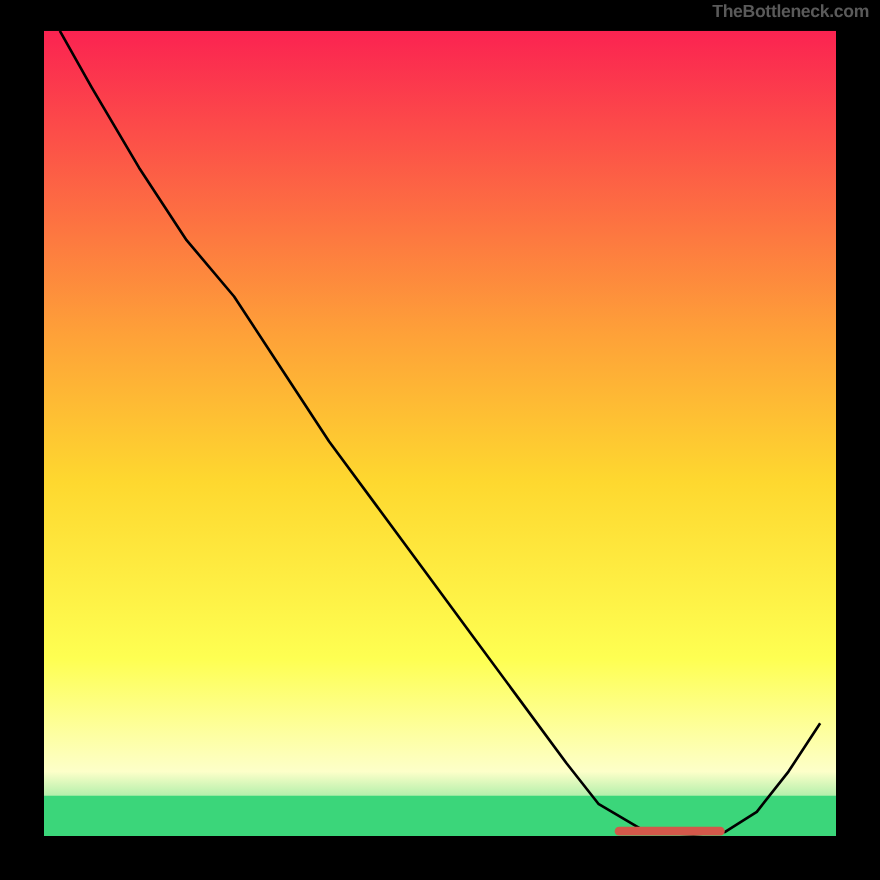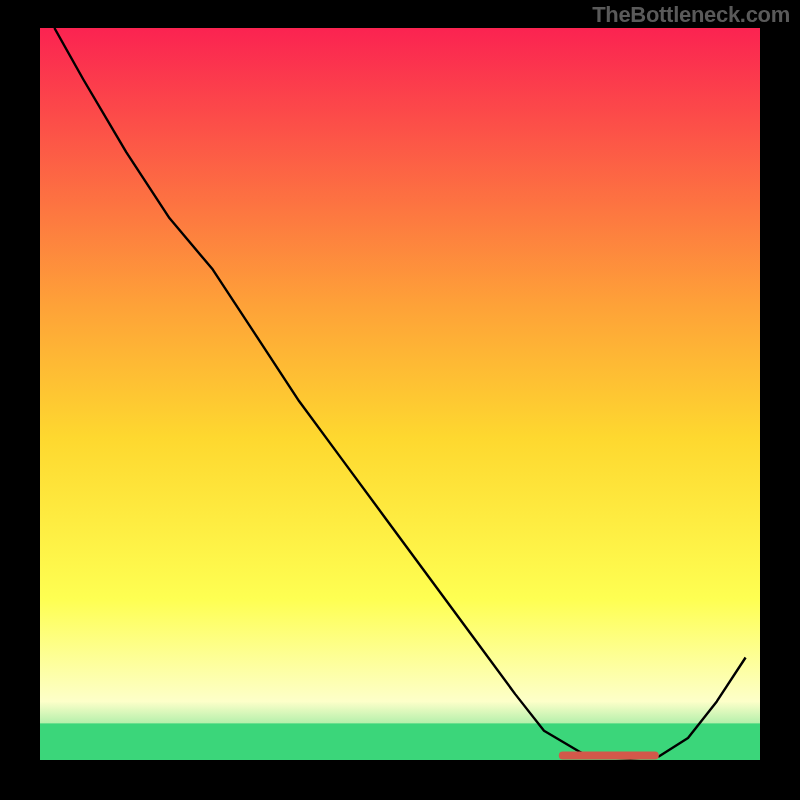--- a/index.html
+++ b/index.html
@@ -15,21 +15,21 @@
     position: relative;
     width: 800px;
     height: 800px;
     background: #000;
   }
   .watermark {
     position: absolute;
     top: 2px;
     right: 10px;
     color: #5a5a5a;
-    font-size: 22px;
+    font-size: 16px;
     font-weight: bold;
     letter-spacing: -0.3px;
   }
   .plot-area {
     position: absolute;
     left: 40px;
     top: 28px;
     width: 720px;
     height: 732px;
   }

